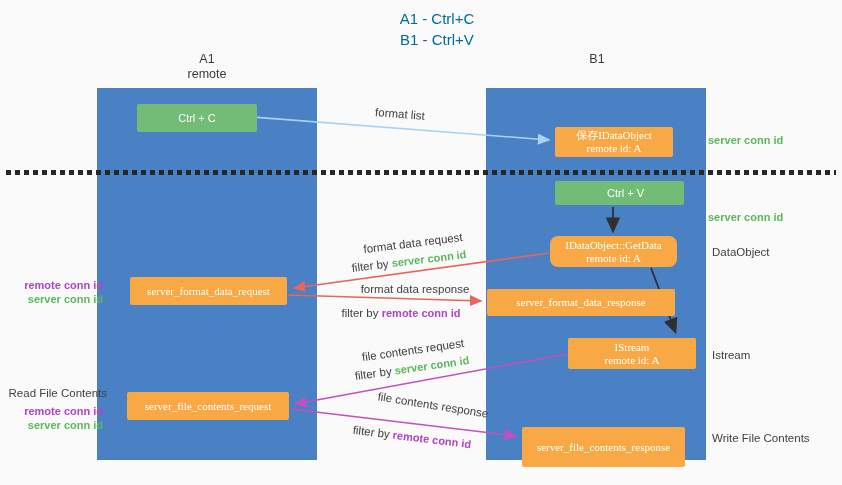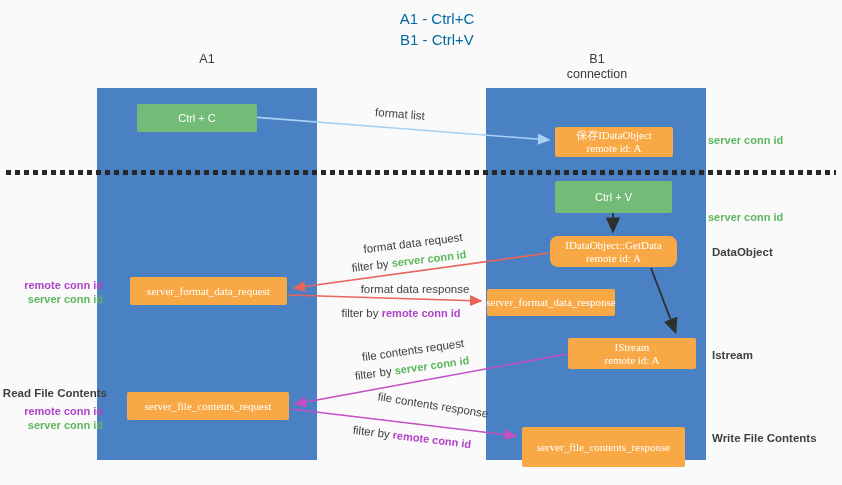--- a/index.html
+++ b/index.html
@@ -23,32 +23,32 @@
   
   .dotline{left:6px;top:170px;width:830px;height:5px;
     background:repeating-linear-gradient(90deg,#272727 0 5px,transparent 5px 9px);}
   
   .node{display:flex;flex-direction:column;align-items:center;justify-content:center;
     text-align:center;color:#fff;font-size:11px;line-height:13px;border-radius:2px;}
   .node.green{background:#72bc77;}
   .node.orange{background:#f8a844;font-family:Liberation Serif, serif;}
   .n-ctrlc{left:137px;top:104px;width:120px;height:28px;}
   .n-save{left:555px;top:127px;width:118px;height:30px;}
-  .n-ctrlv{left:555px;top:181px;width:117px;height:32px;}
+  .n-ctrlv{left:555px;top:181px;width:117px;height:24px;padding-left:12px;}
   .n-getdata{left:550px;top:236px;width:127px;height:31px;border-radius:8px;}
   .n-fmtreq{left:130px;top:277px;width:157px;height:28px;}
-  .n-fmtresp{left:487px;top:289px;width:128px;height:27px;}
+  .n-fmtresp{left:487px;top:289px;width:188px;height:27px;}
   .n-istream{left:568px;top:338px;width:128px;height:31px;}
   .n-filereq{left:127px;top:392px;width:162px;height:28px;}
   .n-fileresp{left:522px;top:427px;width:163px;height:40px;}
   
   .side{font-size:11.5px;line-height:14px;white-space:nowrap;}
   .green-t{color:#5cb85c;font-weight:bold;font-size:11px;}
   .purple-t{color:#b044c8;font-weight:bold;font-size:11px;}
-  .dark-t{color:#3f3f3f;font-weight:bold;}
+  .dark-t{color:#3f3f3f;}
   .s-conn1{left:708px;top:133px;}
   .s-conn2{left:708px;top:210px;}
   .s-dataobject{left:712px;top:245px;}
   .s-istream{left:712px;top:348px;}
   .s-write{left:712px;top:431px;}
   .leftblock{width:103px;text-align:right;line-height:14px;}
   .lb-1{left:0;top:278px;}
   .lb-read{left:0;top:386px;width:107px;text-align:right;}
   .lb-2{left:0;top:404px;}
   
@@ -67,24 +67,24 @@
 </head>
 <body>
 
 <div class="abs title">
   <div>A1 - Ctrl+C</div>
   <div>B1 - Ctrl+V</div>
 </div>
 
 <div class="abs colhead a">
   <div>A1</div>
+  <div>remote</div>
 </div>
 <div class="abs colhead b">
   <div>B1</div>
-  <div>connection</div>
 </div>
 
 <div class="abs col a"></div>
 <div class="abs col b"></div>
 
 <div class="abs dotline"></div>
 
 <svg class="abs overlay" width="842" height="485" viewBox="0 0 842 485">
   <defs>
     <marker id="m-blue" markerWidth="9" markerHeight="8" refX="7" refY="3.5" orient="auto">

